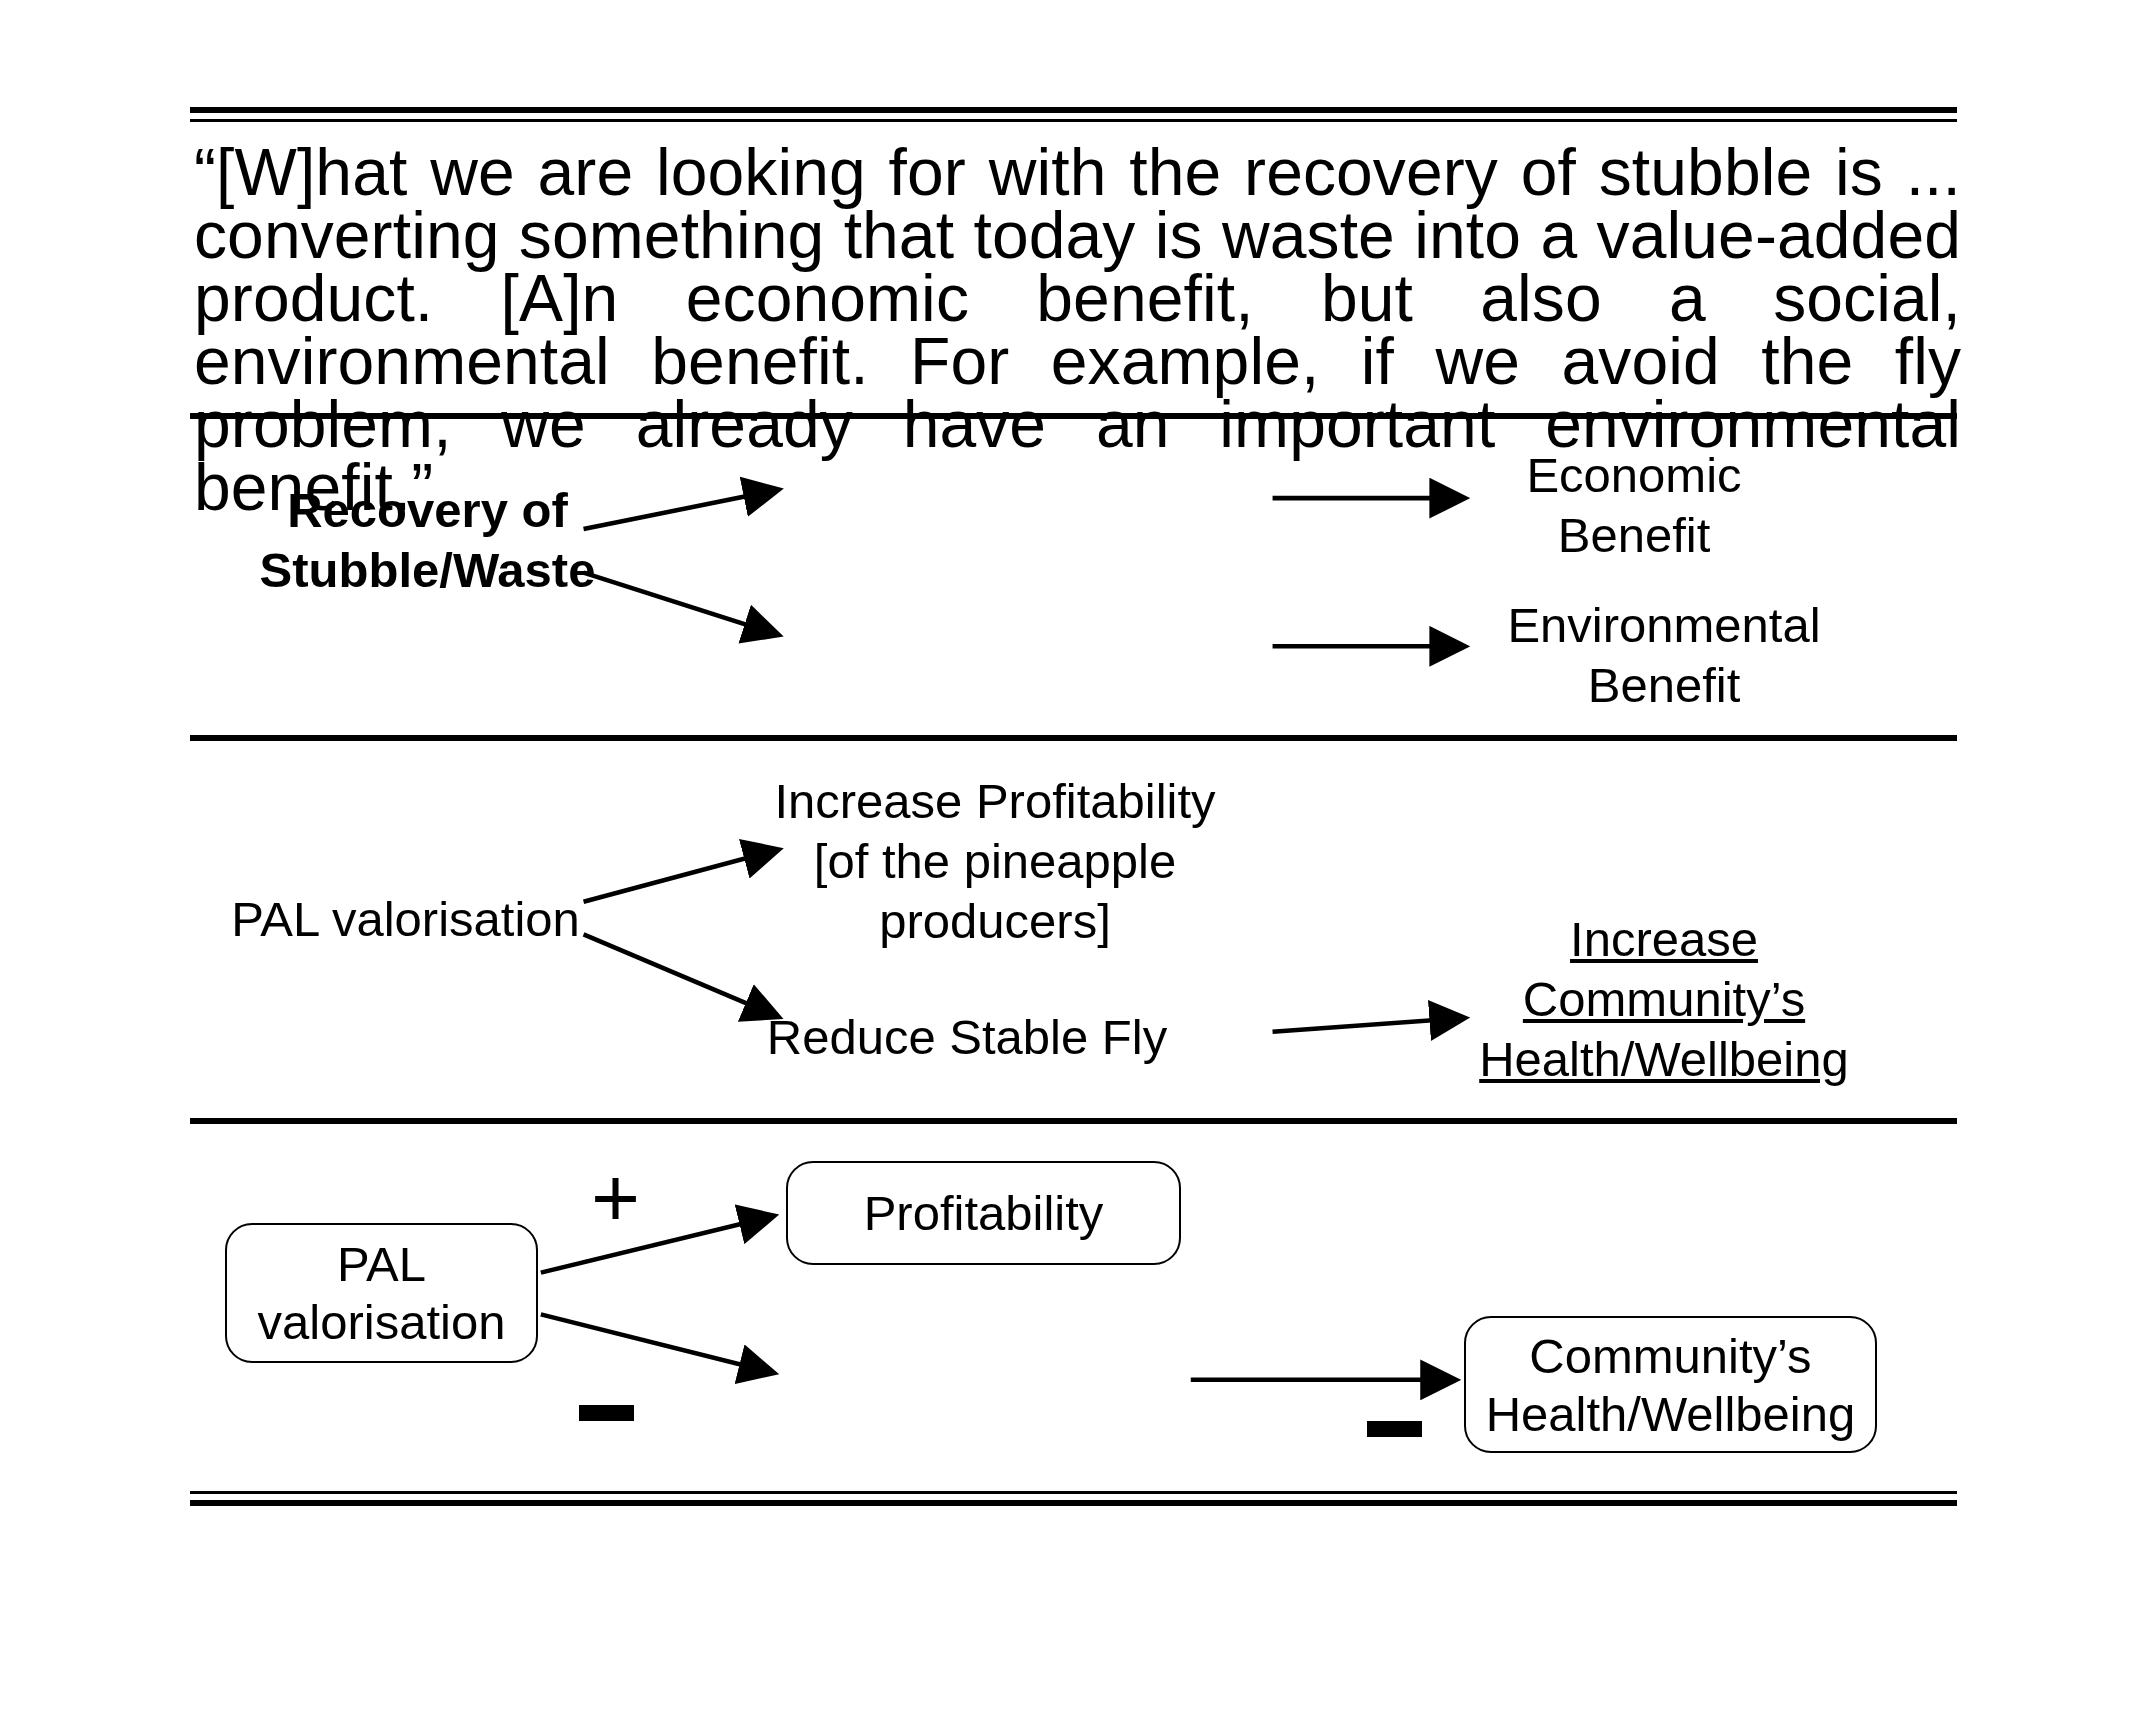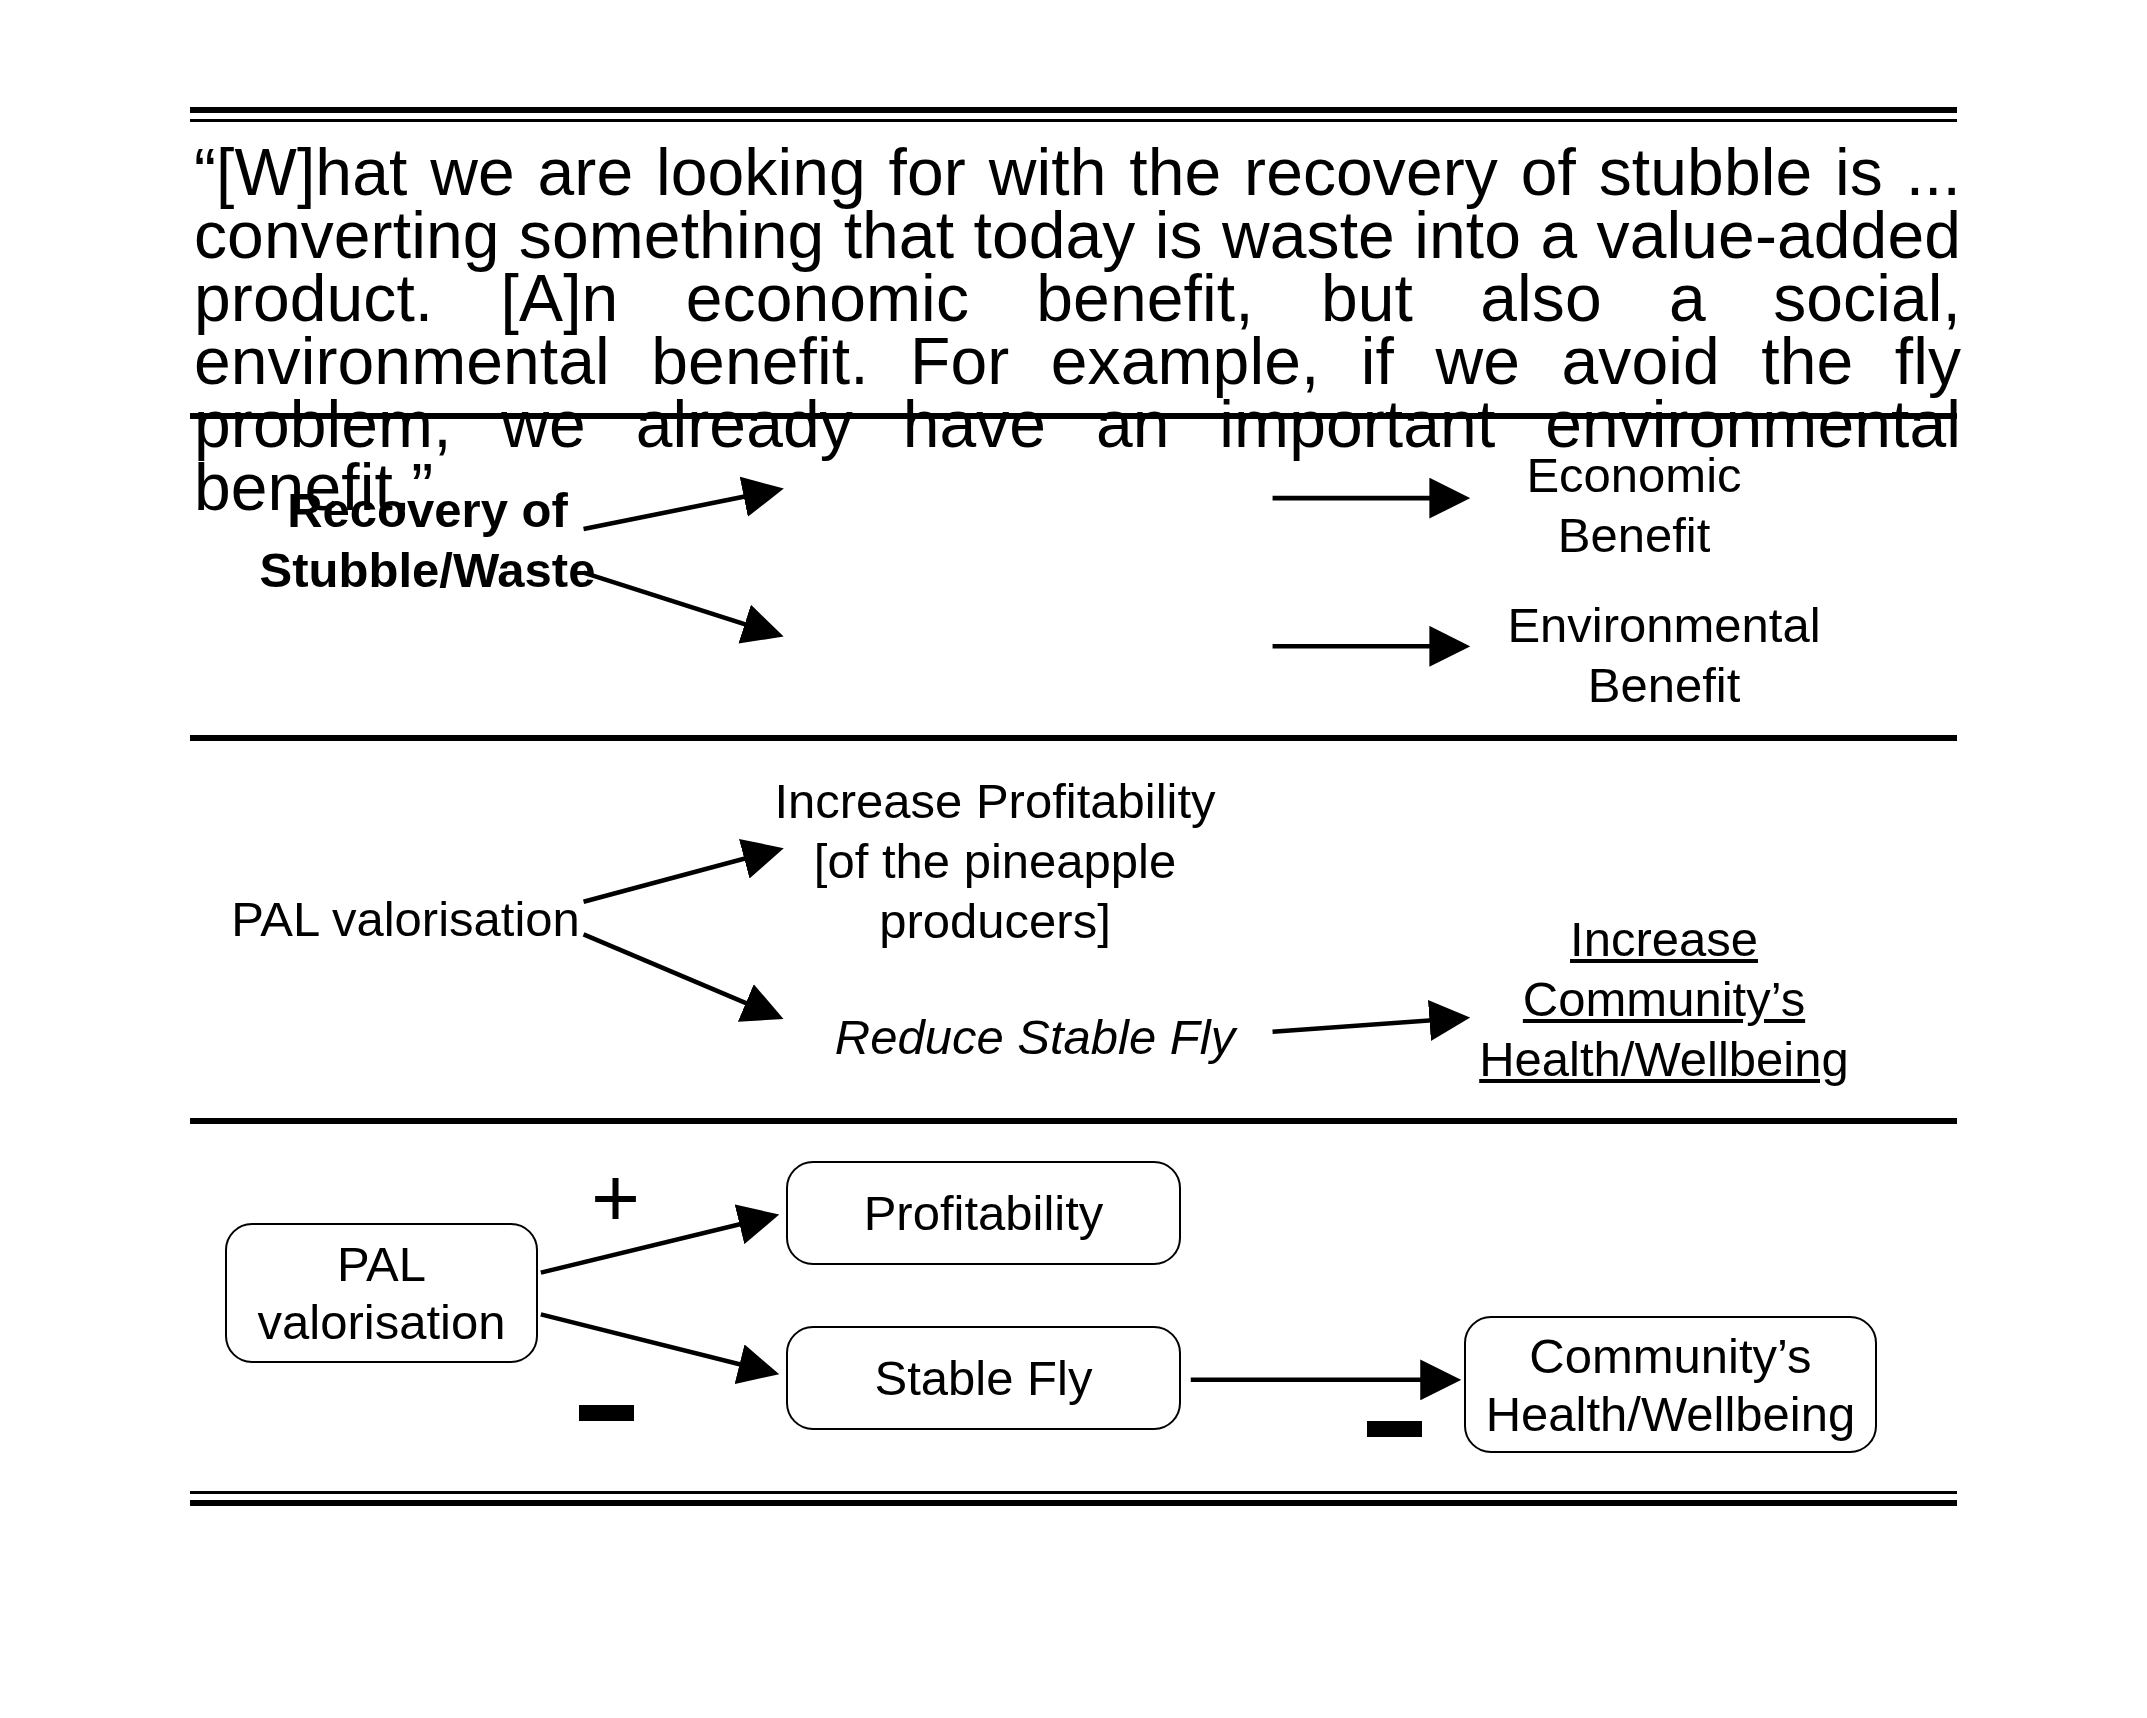--- a/index.html
+++ b/index.html
@@ -69,28 +69,27 @@
 <div class="dline" style="top:413px;height:5.5px;"></div>
 
 <div class="node" style="left:255px;top:480px;width:345px;font-weight:bold;">Recovery of<br>Stubble/Waste</div>
 <div class="node" style="left:1443px;top:445px;width:382px;">Economic<br>Benefit</div>
 <div class="node" style="left:1473px;top:595px;width:382px;">Environmental<br>Benefit</div>
 
 <div class="dline" style="top:735px;height:5.5px;"></div>
 
 <div class="node" style="left:210px;top:889px;width:391px;">PAL valorisation</div>
 <div class="node" style="left:736px;top:771px;width:518px;">Increase Profitability<br>[of the pineapple<br>producers]</div>
-<div class="node" style="left:776px;top:1007px;width:518px;font-style:italic;">Reduce Stable Fly</div>
+<div class="node" style="left:708px;top:1007px;width:518px;">Reduce Stable Fly</div>
 <div class="node" style="left:1473px;top:909px;width:382px;text-decoration:underline;">Increase<br>Community’s<br>Health/Wellbeing</div>
 
 <div class="dline" style="top:1118px;height:5.5px;"></div>
 
 <div class="box" style="left:225px;top:1223px;width:309px;height:136px;">PAL<br>valorisation</div>
 <div class="box" style="left:786px;top:1161px;width:391px;height:100px;">Profitability</div>
-<div class="box" style="left:786px;top:1326px;width:391px;height:100px;">Stable Fly</div>
 <div class="box" style="left:1464px;top:1316px;width:409px;height:133px;">Community’s<br>Health/Wellbeing</div>
 
 <div class="sign-plus" style="left:591px;top:1155px;">+</div>
 <div class="sign-minus" style="left:579px;top:1405px;"></div>
 <div class="sign-minus" style="left:1367px;top:1421px;"></div>
 
 <div class="dline" style="top:1491px;height:2.7px;"></div>
 <div class="dline" style="top:1500px;height:5.5px;"></div>
 
 <svg class="arrows" viewBox="0 0 2362 1890" width="2147" height="1718">

